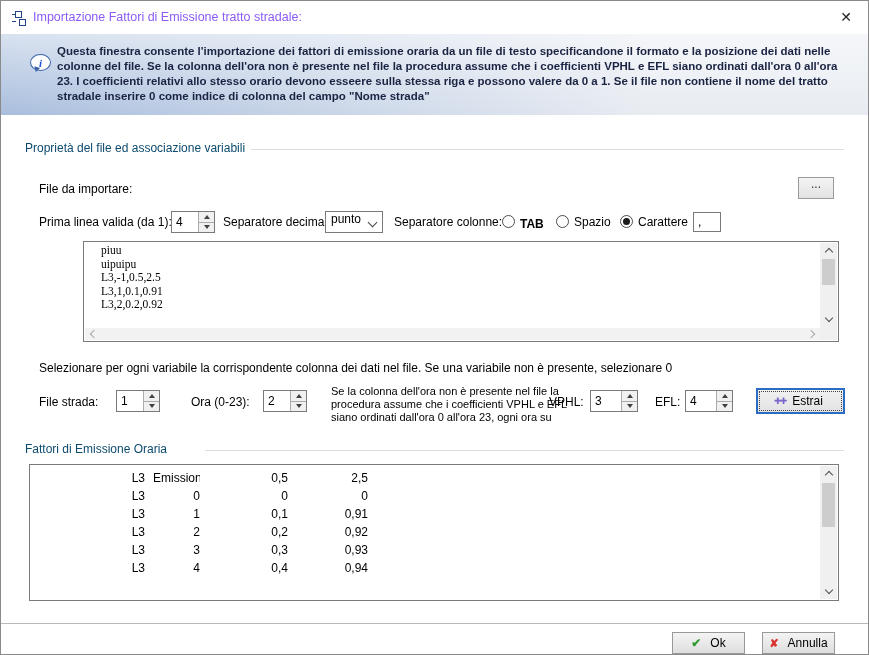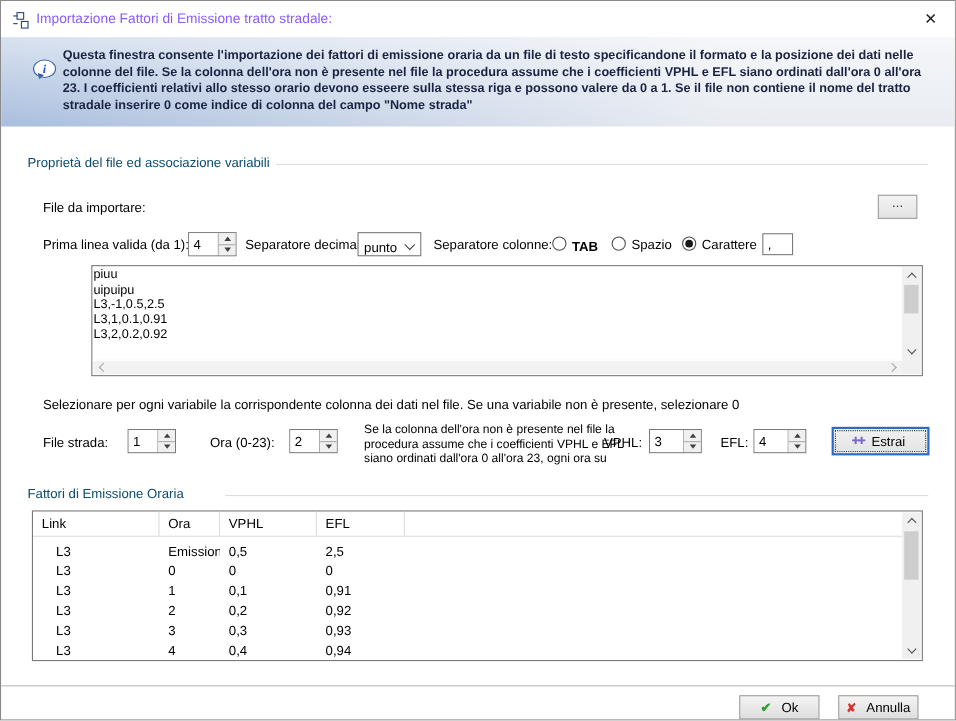--- a/index.html
+++ b/index.html
@@ -51,34 +51,34 @@
   .spin .btns{width:15px;display:flex;flex-direction:column;border-left:1px solid #ababab;}
   .spin .sbtn{flex:1;background:#f0f0f0;display:flex;align-items:center;justify-content:center;}
   .spin .sbtn + .sbtn{border-top:1px solid #ababab;}
   .tri-up{width:0;height:0;border:3px solid transparent;border-bottom:4px solid #404040;margin-top:-3px;}
   .tri-down{width:0;height:0;border:3px solid transparent;border-top:4px solid #404040;margin-bottom:-3px;}
   .sp-first{left:170px;top:210px;} .sp-street{left:115px;top:389px;} .sp-hour{left:262px;top:389px;}
   .sp-vphl{left:589px;top:389px;width:48px;} .sp-efl{left:684px;top:389px;width:48px;}
 
   
   .combo{position:absolute;left:324px;top:210px;width:58px;height:22px;box-sizing:border-box;
-         border:1px solid #7a7a7a;background:#fff;display:flex;align-items:flex-end;padding-left:5px;font-size:12px;}
+         border:1px solid #7a7a7a;background:#fff;display:flex;align-items:flex-start;padding-left:5px;font-size:12px;}
   .combo-chev{position:absolute;right:6px;top:7px;width:6px;height:6px;
               border-right:1.5px solid #444;border-bottom:1.5px solid #444;transform:rotate(45deg);}
 
   
   .radio{position:absolute;width:13px;height:13px;box-sizing:border-box;border:1px solid #4d4d4d;border-radius:50%;background:#fff;}
   .radio.checked::after{content:"";position:absolute;left:2px;top:2px;right:2px;bottom:2px;background:#1a1a1a;border-radius:50%;}
   .r-tab{left:501px;top:214px;} .r-space{left:555px;top:214px;} .r-char{left:619px;top:214px;}
 
   
   .preview{position:absolute;left:82px;top:240px;width:756px;height:101px;box-sizing:border-box;
            border:1px solid #7a7a7a;background:#fff;}
   .preview .lines{position:absolute;left:1px;top:2px;right:19px;bottom:14px;overflow:hidden;
-                  font-size:11.5px;line-height:13.5px;padding-left:0;}
+                  font-size:11.5px;line-height:13.5px;padding-left:16px;font-family:Liberation Serif, serif;}
   .preview-line{white-space:nowrap;height:13.5px;}
 
   
   .vscroll{position:absolute;top:1px;right:1px;width:17px;background:#f0f0f0;}
   .preview .vscroll{bottom:14px;} .table .vscroll{bottom:1px;}
   .varr{position:absolute;left:0;width:17px;height:15px;display:flex;align-items:center;justify-content:center;}
   .varr.up{top:0;} .varr.down{bottom:0;}
   .vchev{width:5px;height:5px;border-left:1.6px solid #505050;border-top:1.6px solid #505050;}
   .varr.up .vchev{transform:rotate(45deg);margin-top:3px;}
   .varr.down .vchev{transform:rotate(225deg);margin-top:-3px;}
@@ -101,21 +101,21 @@
   .btn-extract::after{content:"";position:absolute;left:1px;top:1px;right:1px;bottom:1px;border:1px dotted #444;pointer-events:none;}
   .extract-icon{font-size:9px;color:#7a66cc;letter-spacing:-2px;line-height:9px;margin-left:-4px;}
 
   
   .table{position:absolute;left:28px;top:463px;width:810px;height:137px;box-sizing:border-box;
          border:1px solid #7a7a7a;background:#fff;}
   .thead{display:flex;height:22px;border-bottom:1px solid #dcdcdc;align-items:stretch;}
   .th{box-sizing:border-box;padding-left:8px;border-right:1px solid #dcdcdc;display:flex;align-items:center;font-size:12px;}
   .c1{width:115px;} .c2{width:55px;} .c3{width:88px;} .c4{width:80px;}
   .tbody{padding-top:4px;}
-  .trow{display:flex;height:18px;align-items:center;font-size:12px;}
+  .trow{display:flex;height:18px;align-items:center;font-size:12px;text-align:right;}
   .td{box-sizing:border-box;padding-left:8px;white-space:nowrap;overflow:hidden;}
   .td.c1{padding-left:21px;}
 
   
   .footer-line{position:absolute;left:0;right:0;top:622px;height:1px;background:#b9b9b9;}
   .btn-std{position:absolute;top:631px;width:73px;height:22px;box-sizing:border-box;border:1px solid #999;
            background:linear-gradient(#f4f4f4,#dedede);display:flex;align-items:center;justify-content:center;
            gap:9px;font-size:12px;}
   .btn-ok{left:671px;} .btn-cancel{left:761px;}
   .icon-check{color:#2f9e2f;font-size:12px;font-weight:bold;}
@@ -260,26 +260,20 @@
     <span class="extract-icon">✚✚</span>
     <span>Estrai</span>
   </div>
 
   <div class="group-head gh2">
     <span class="group-title">Fattori di Emissione Oraria</span>
     <span class="group-line"></span>
   </div>
 
   <div class="table">
-    <div class="thead">
-      <span class="th c1">Link</span>
-      <span class="th c2">Ora</span>
-      <span class="th c3">VPHL</span>
-      <span class="th c4">EFL</span>
-    </div>
     <div class="tbody">
 
     <div class="trow">
           <span class="td c1">L3</span>
           <span class="td c2">Emissioni:</span>
           <span class="td c3">0,5</span>
           <span class="td c4">2,5</span>
         </div>
         <div class="trow">
           <span class="td c1">L3</span>

